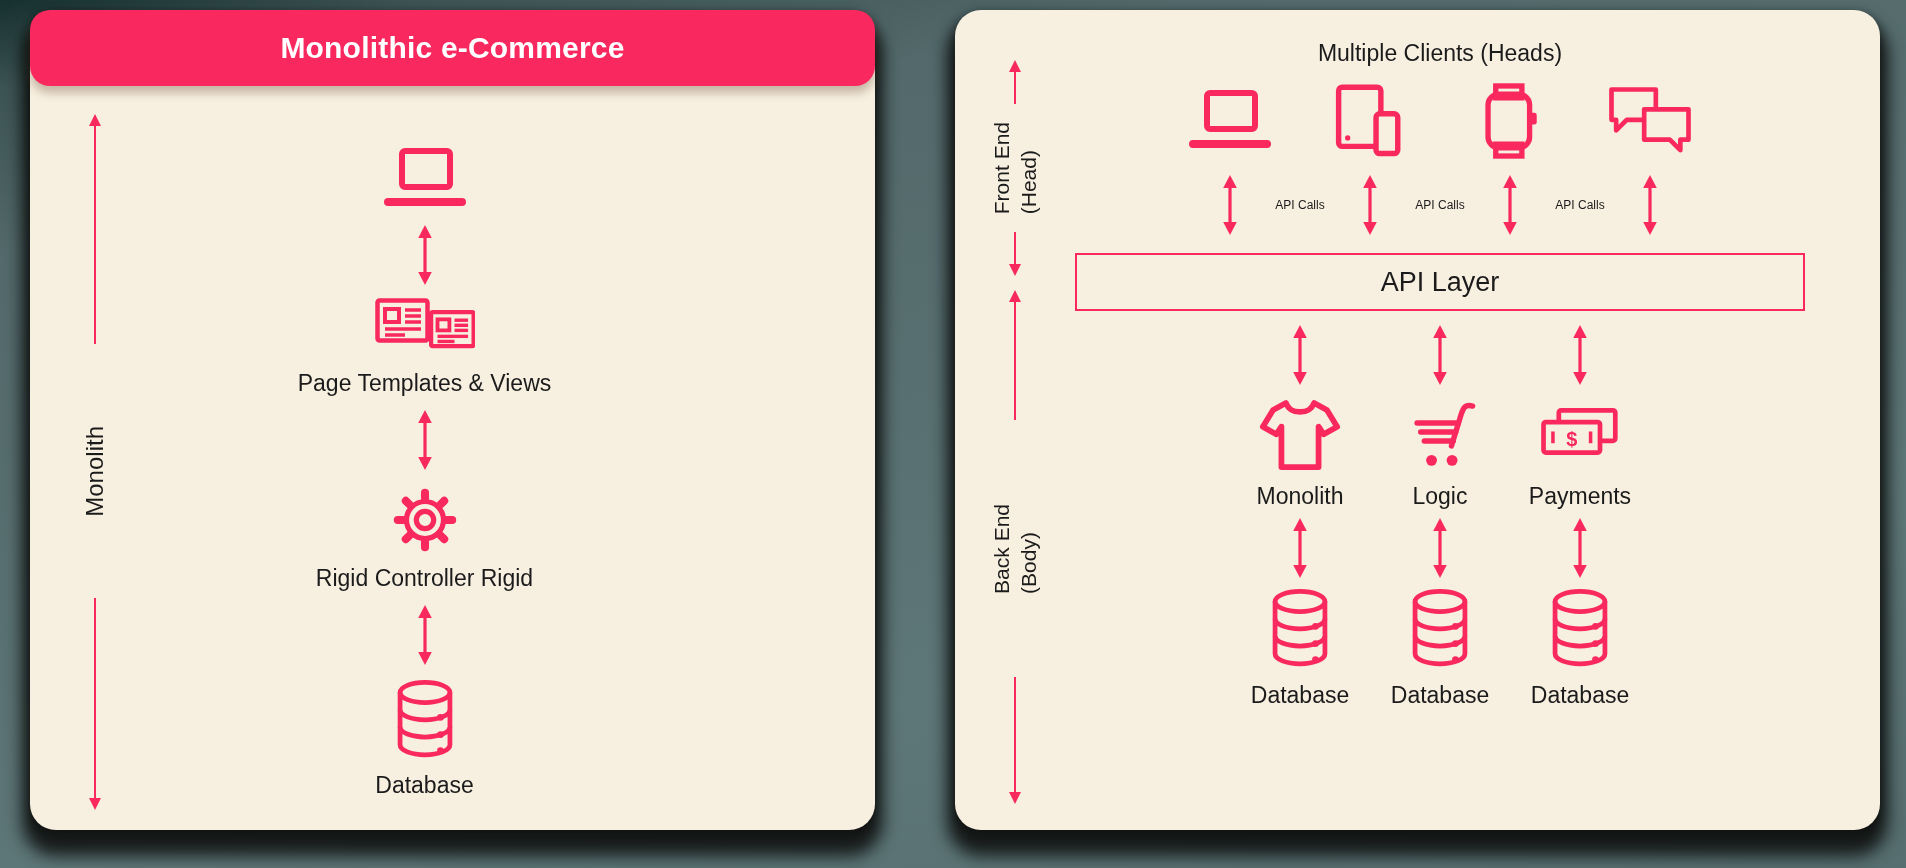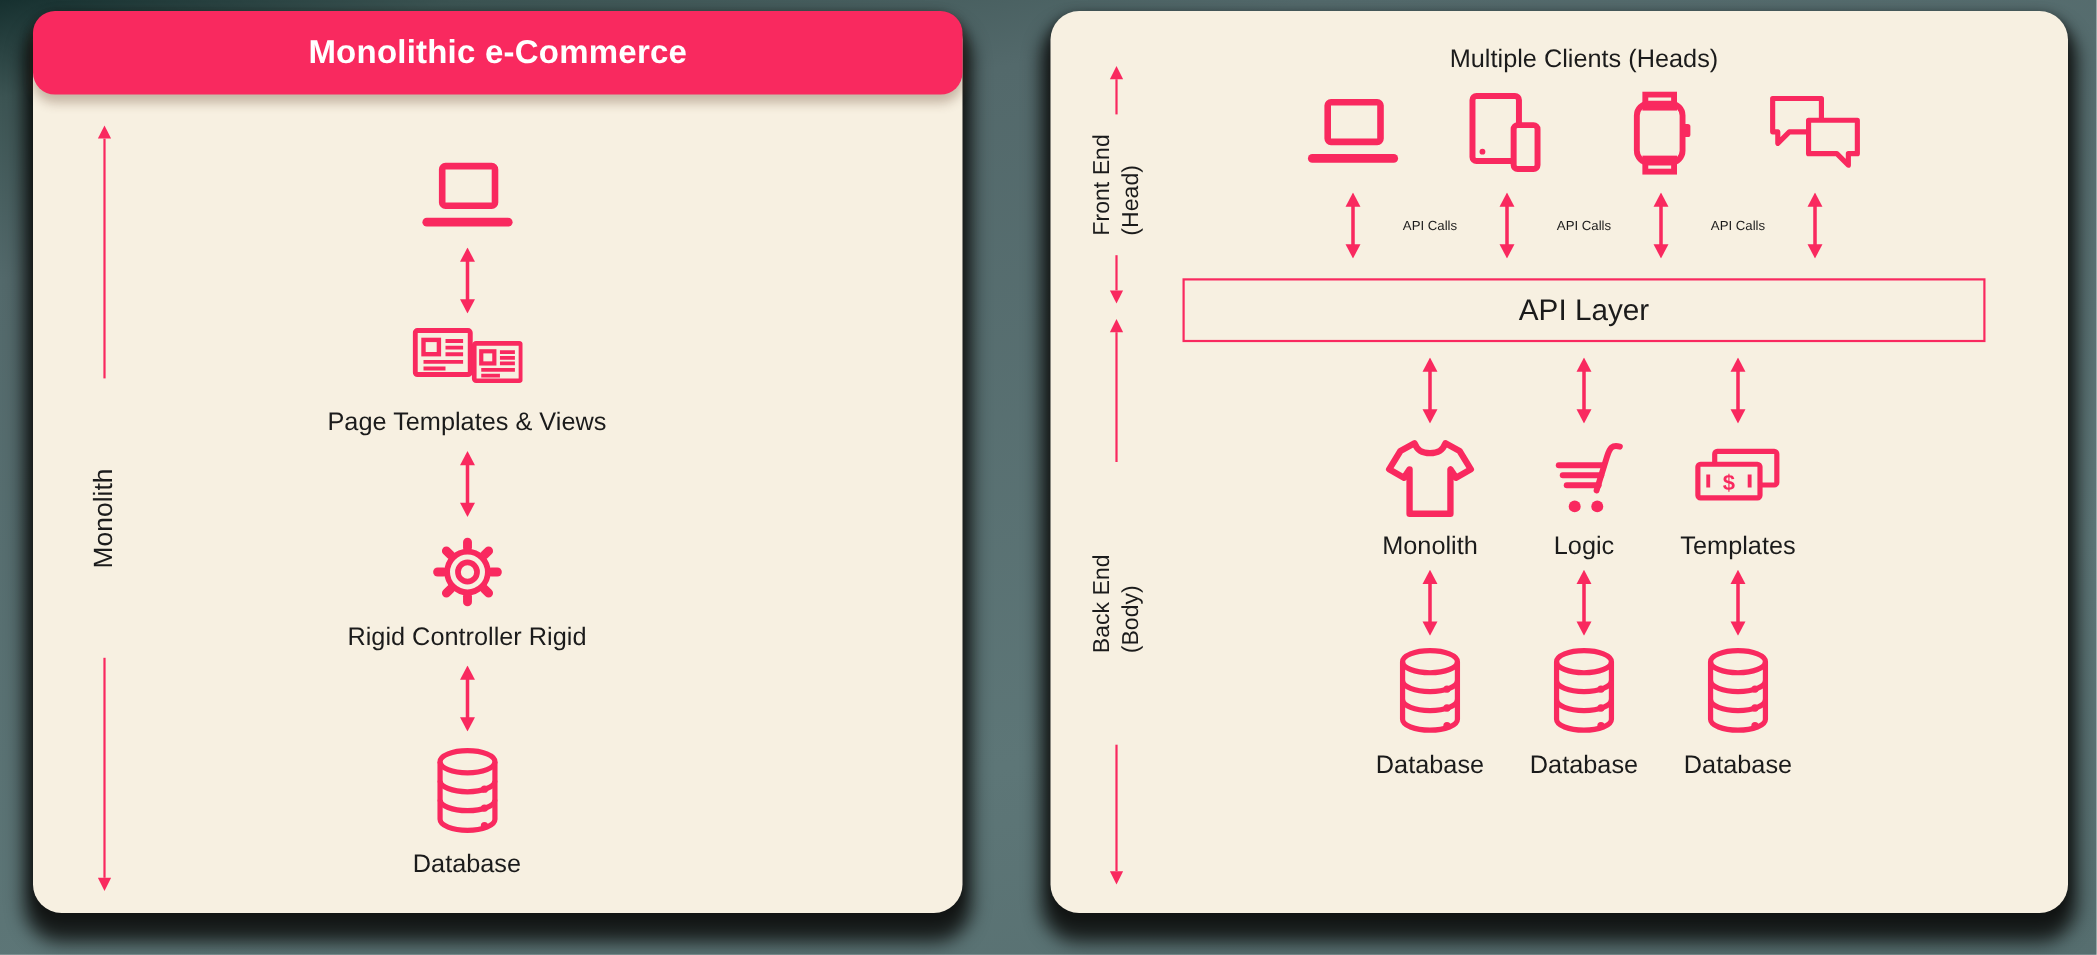--- a/index.html
+++ b/index.html
@@ -373,21 +373,21 @@
               </span>
             <span class="icon-slot svc-icon">
                 <svg width="80" height="58" viewBox="0 0 68 48" fill="none" stroke="#F9295F" stroke-width="4">
                   <rect x="16" y="3" width="48" height="26" rx="2"></rect>
                   <rect x="3" y="13" width="48" height="26" rx="2" fill="#F7F0E1"></rect>
                   <line x1="11" y1="21" x2="11" y2="31" stroke-width="3"></line>
                   <line x1="43" y1="21" x2="43" y2="31" stroke-width="3"></line>
                   <text x="27" y="33" font-family="Liberation Sans, sans-serif" font-size="17" font-weight="bold" fill="#F9295F" stroke="none" text-anchor="middle">$</text>
                 </svg>
               </span>
-            <div class="svc-label">Templates</div>
+            <div class="svc-label">Payments</div>
             <span class="varrow varrow2">
                 <svg width="20" height="60" viewBox="0 0 20 60" fill="#F9295F">
                   <rect x="8.4" y="10" width="3.2" height="40"></rect>
                   <polygon points="10,0 16.8,13 3.2,13"></polygon>
                   <polygon points="10,60 16.8,47 3.2,47"></polygon>
                 </svg>
               </span>
             <span class="icon-slot db-slot">
                 <svg width="76" height="86" viewBox="0 0 64 72" fill="none" stroke="#F9295F" stroke-width="4">
                   <path d="M11 12 V56 A21 8.5 0 0 0 53 56 V12"></path>

